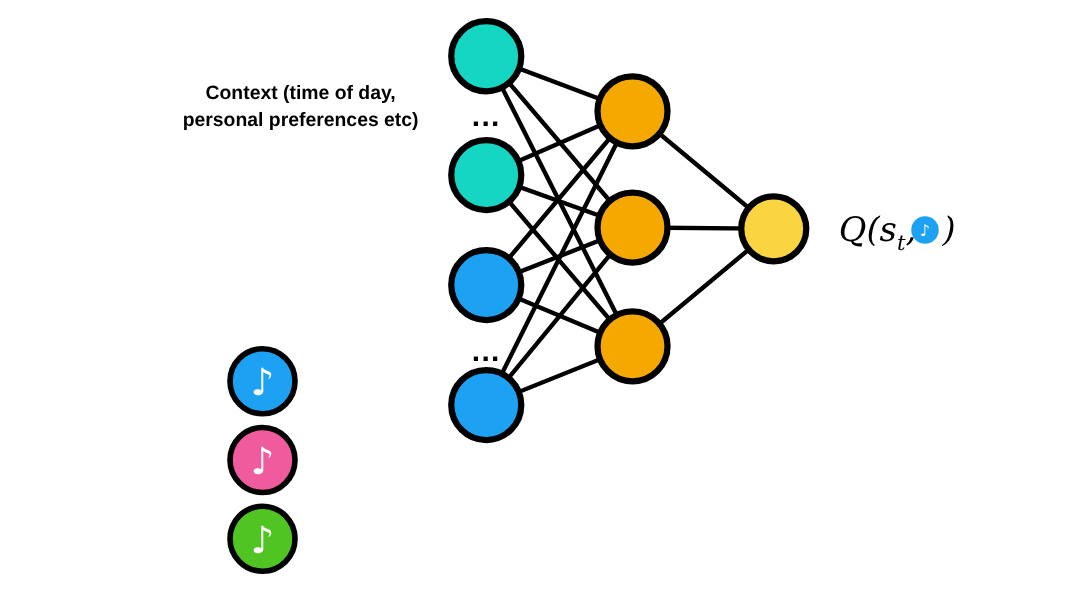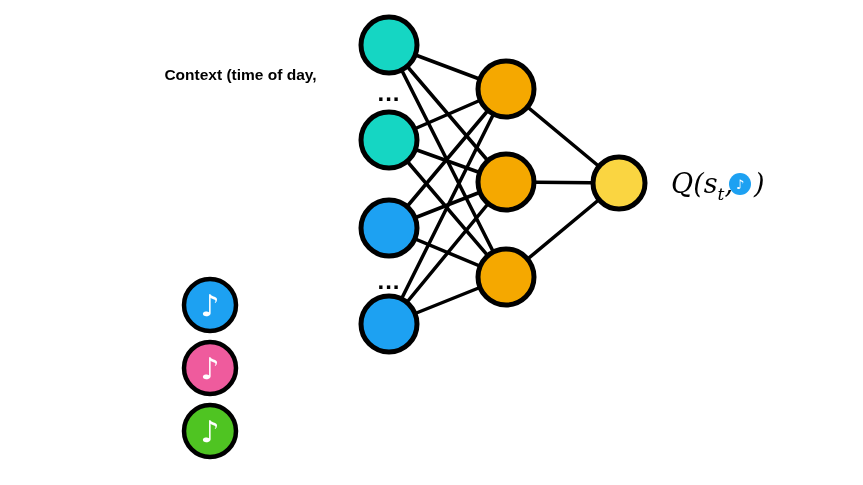--- a/index.html
+++ b/index.html
@@ -78,20 +78,21 @@
     text-anchor: middle;
   }
 </style>
 </head>
 <body>
 
 <div class="stage">
 
   <div class="context-label">
     <div>Context (time of day,</div>
+    <div>personal preferences etc)</div>
   </div>
 
   <svg id="diagram-svg" class="diagram" width="863" height="485" viewBox="0 0 863 485">
 
     <g>
         <line x1="389" y1="45" x2="506" y2="89" class="edge"></line>
         <line x1="389" y1="45" x2="506" y2="182" class="edge"></line>
         <line x1="389" y1="45" x2="506" y2="277" class="edge"></line>
         <line x1="389" y1="140" x2="506" y2="89" class="edge"></line>
         <line x1="389" y1="140" x2="506" y2="182" class="edge"></line>

